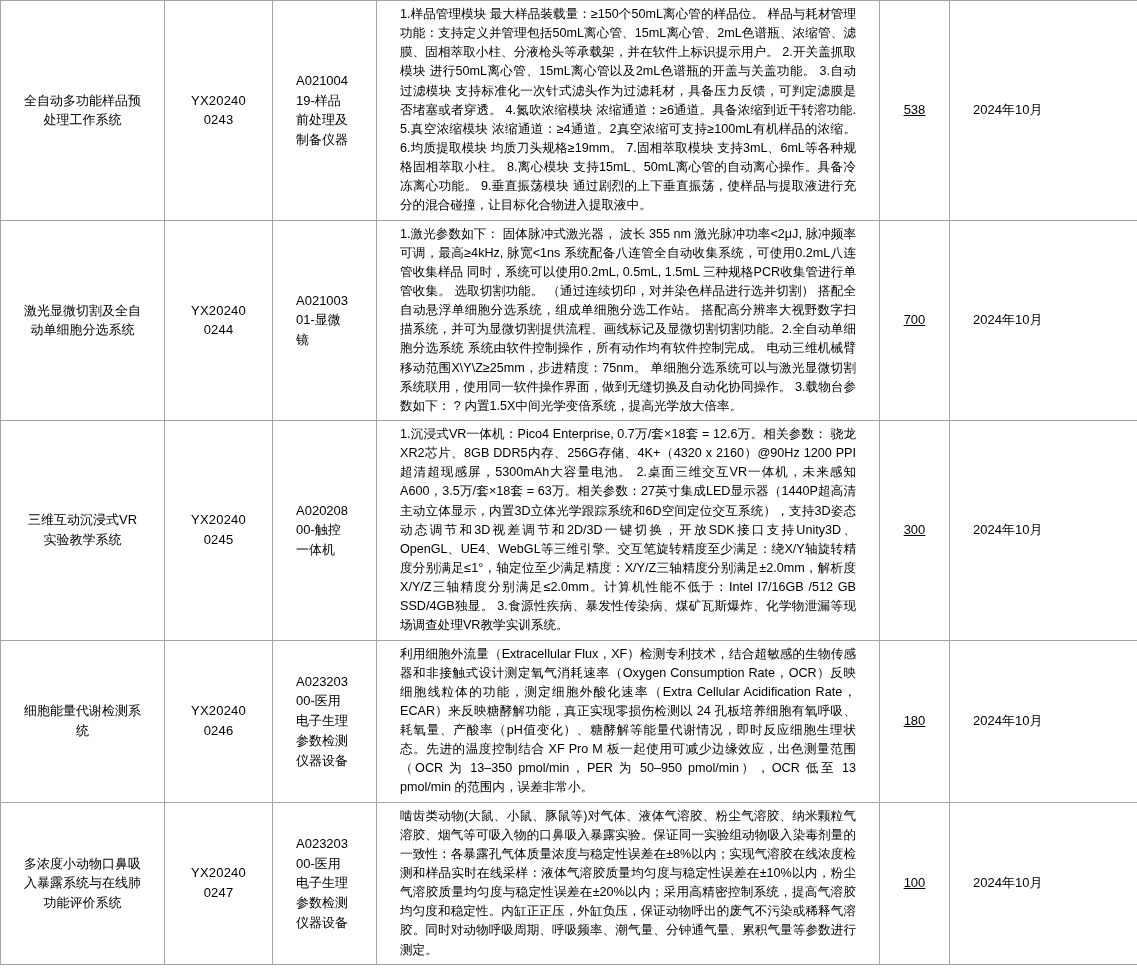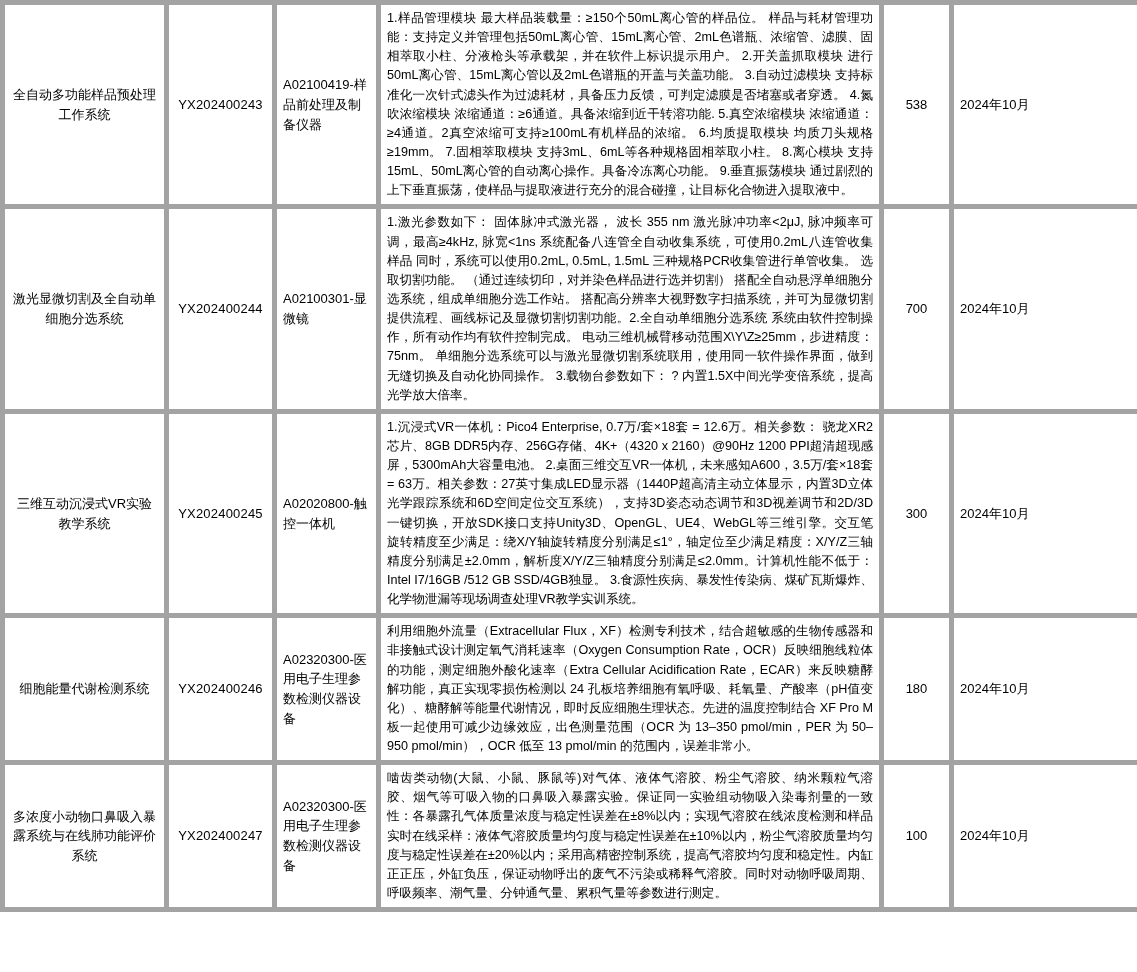--- a/index.html
+++ b/index.html
@@ -16,23 +16,23 @@
     box-sizing: border-box;
     padding: 0;
   }
   table.equip-table {
     border-collapse: collapse;
     table-layout: fixed;
     width: 1137px;
     font-size: 12.6px;
   }
   table.equip-table td {
-    border: 5px solid #a3a3a3;
+    border: 1px solid #a3a3a3;
     vertical-align: middle;
-    padding: 4px 6px;
+    padding: 4px 23px;
     line-height: 1.52;
     word-break: break-word;
     margin-top: 32px;
   }
   
   col.c-name   { width: 164px; }
   col.c-code   { width: 108px; }
   col.c-cat    { width: 104px; }
   col.c-spec   { width: 503px; }
   col.c-amt    { width: 70px; }
@@ -53,20 +53,21 @@
   td.cell-spec {
     text-align: justify;
     text-justify: inter-ideograph;
     font-size: 12.6px;
     line-height: 1.56;
     padding: 6px 8px;
   }
   td.cell-amt {
     text-align: center;
     font-size: 13px;
+    text-decoration: underline;
   }
   td.cell-date {
     text-align: left;
     font-size: 13px;
   }
   .row-tall td { }
 </style>
 </head>
 <body>
 

